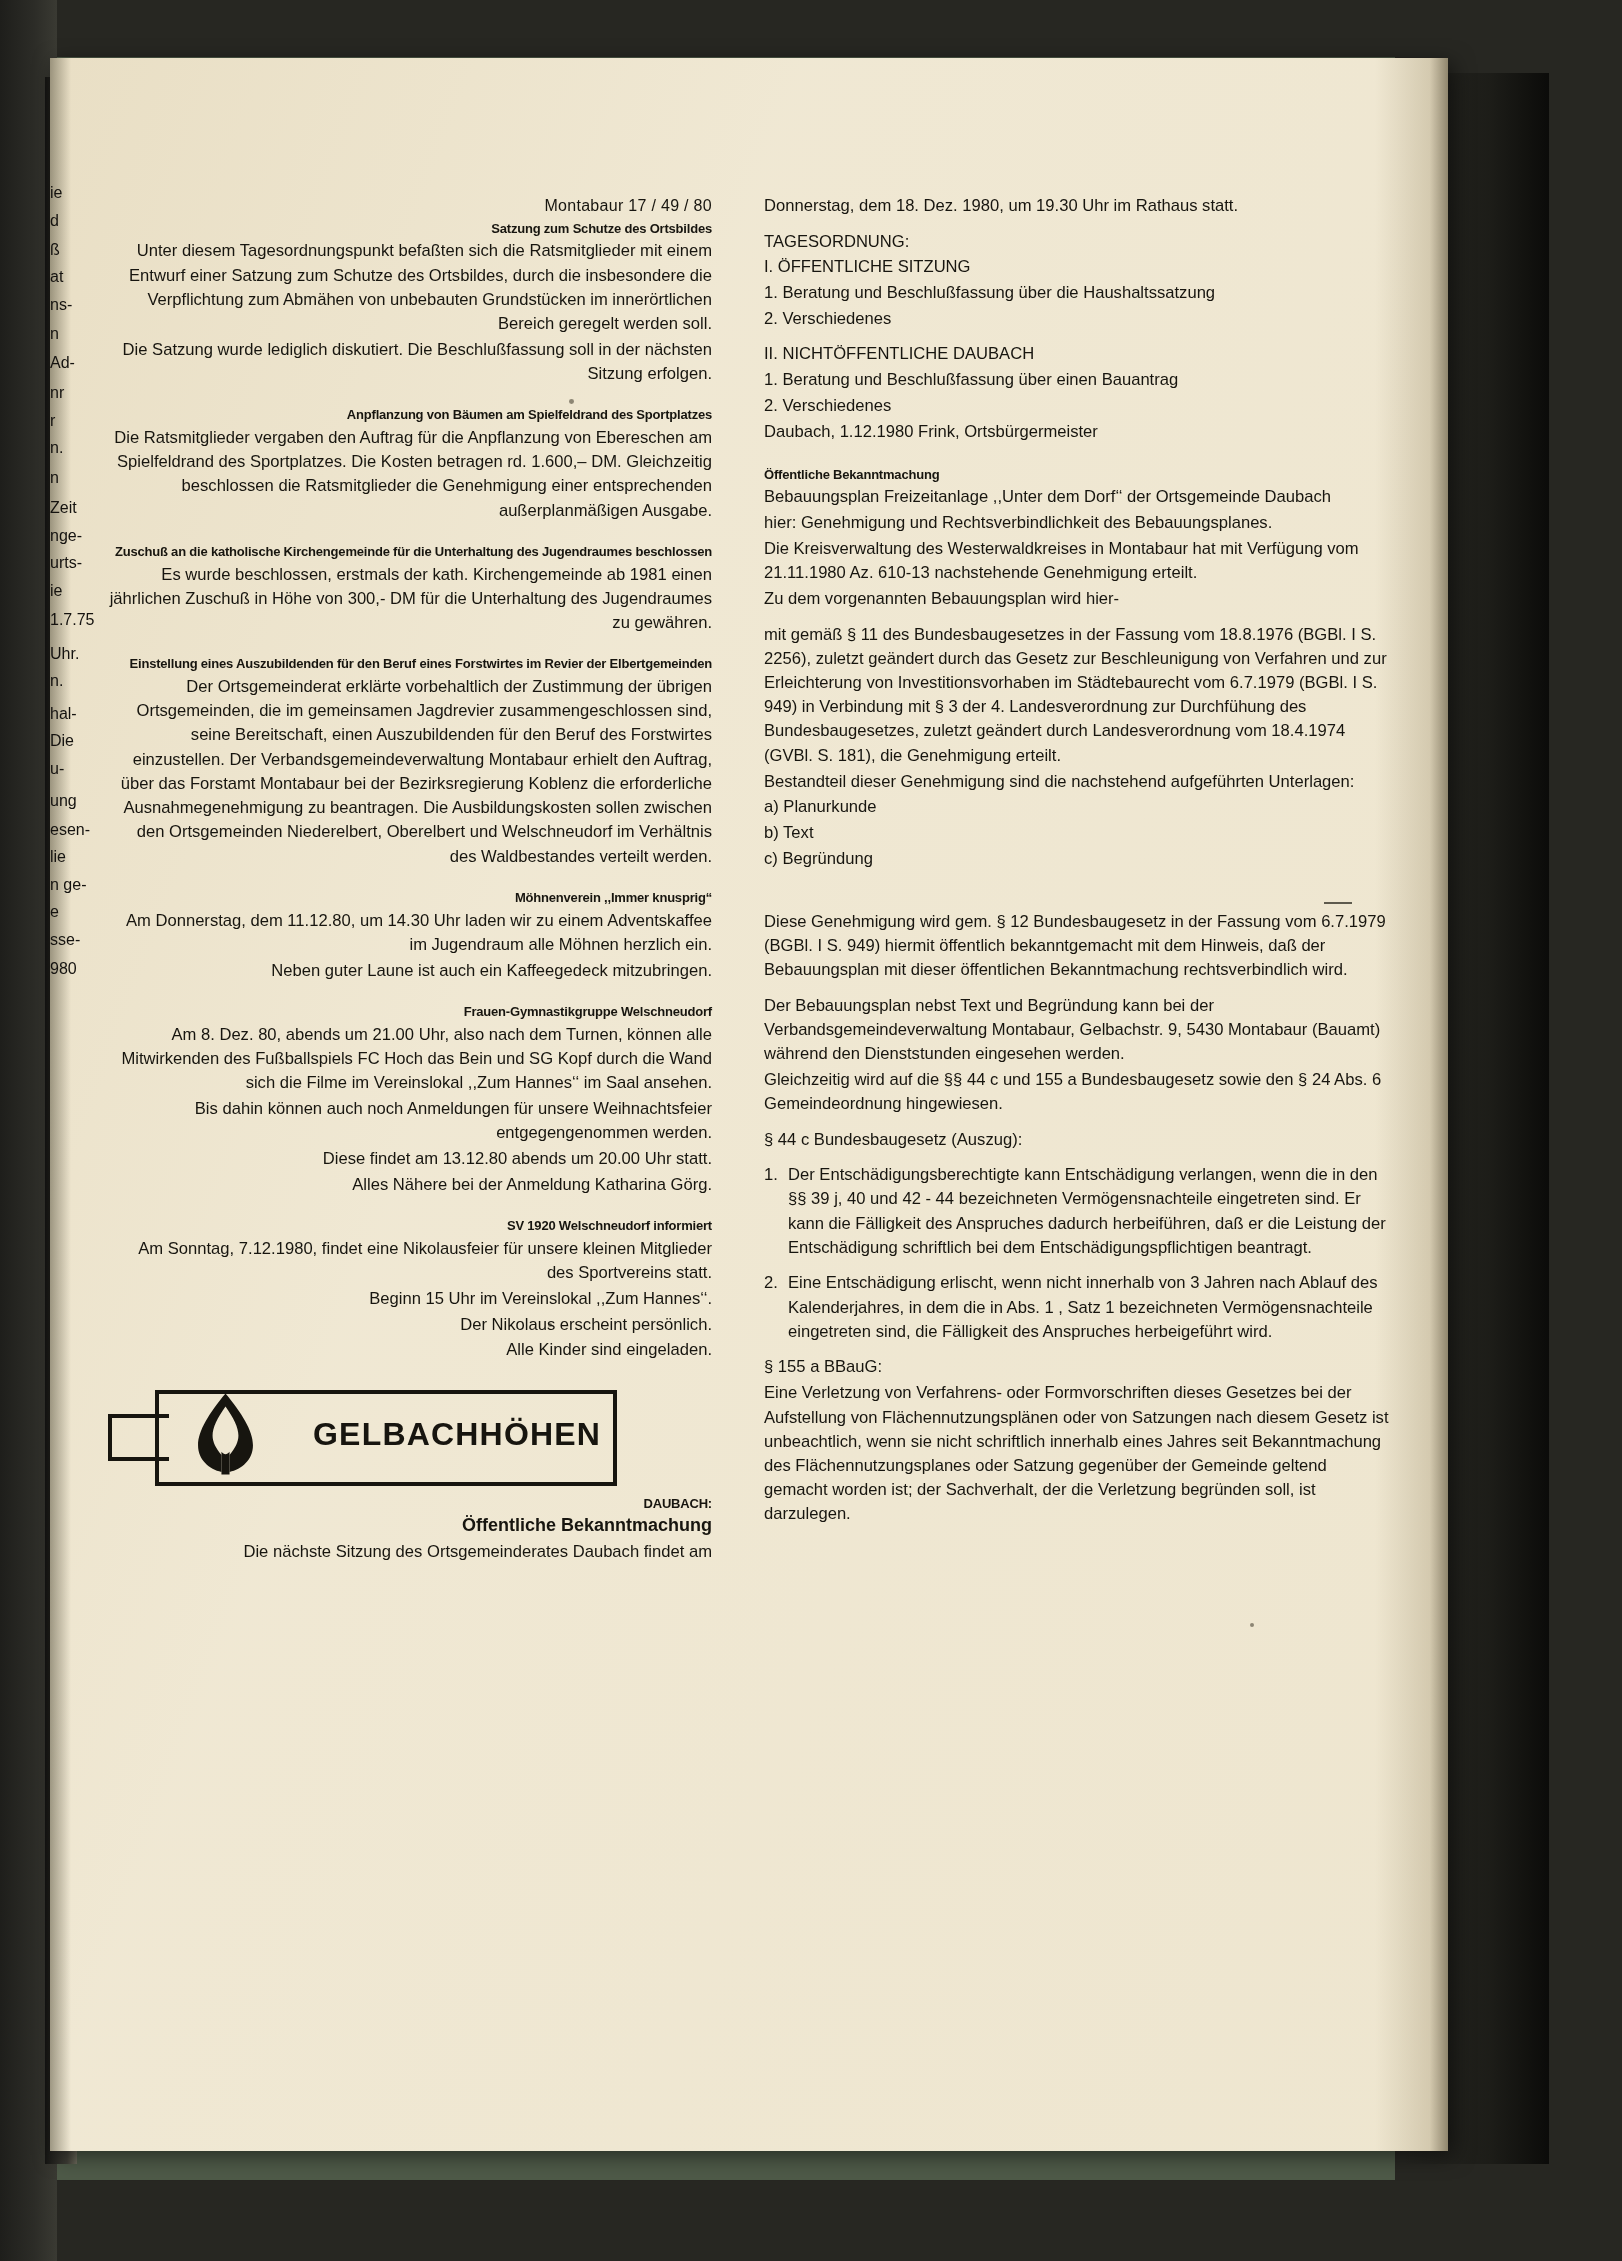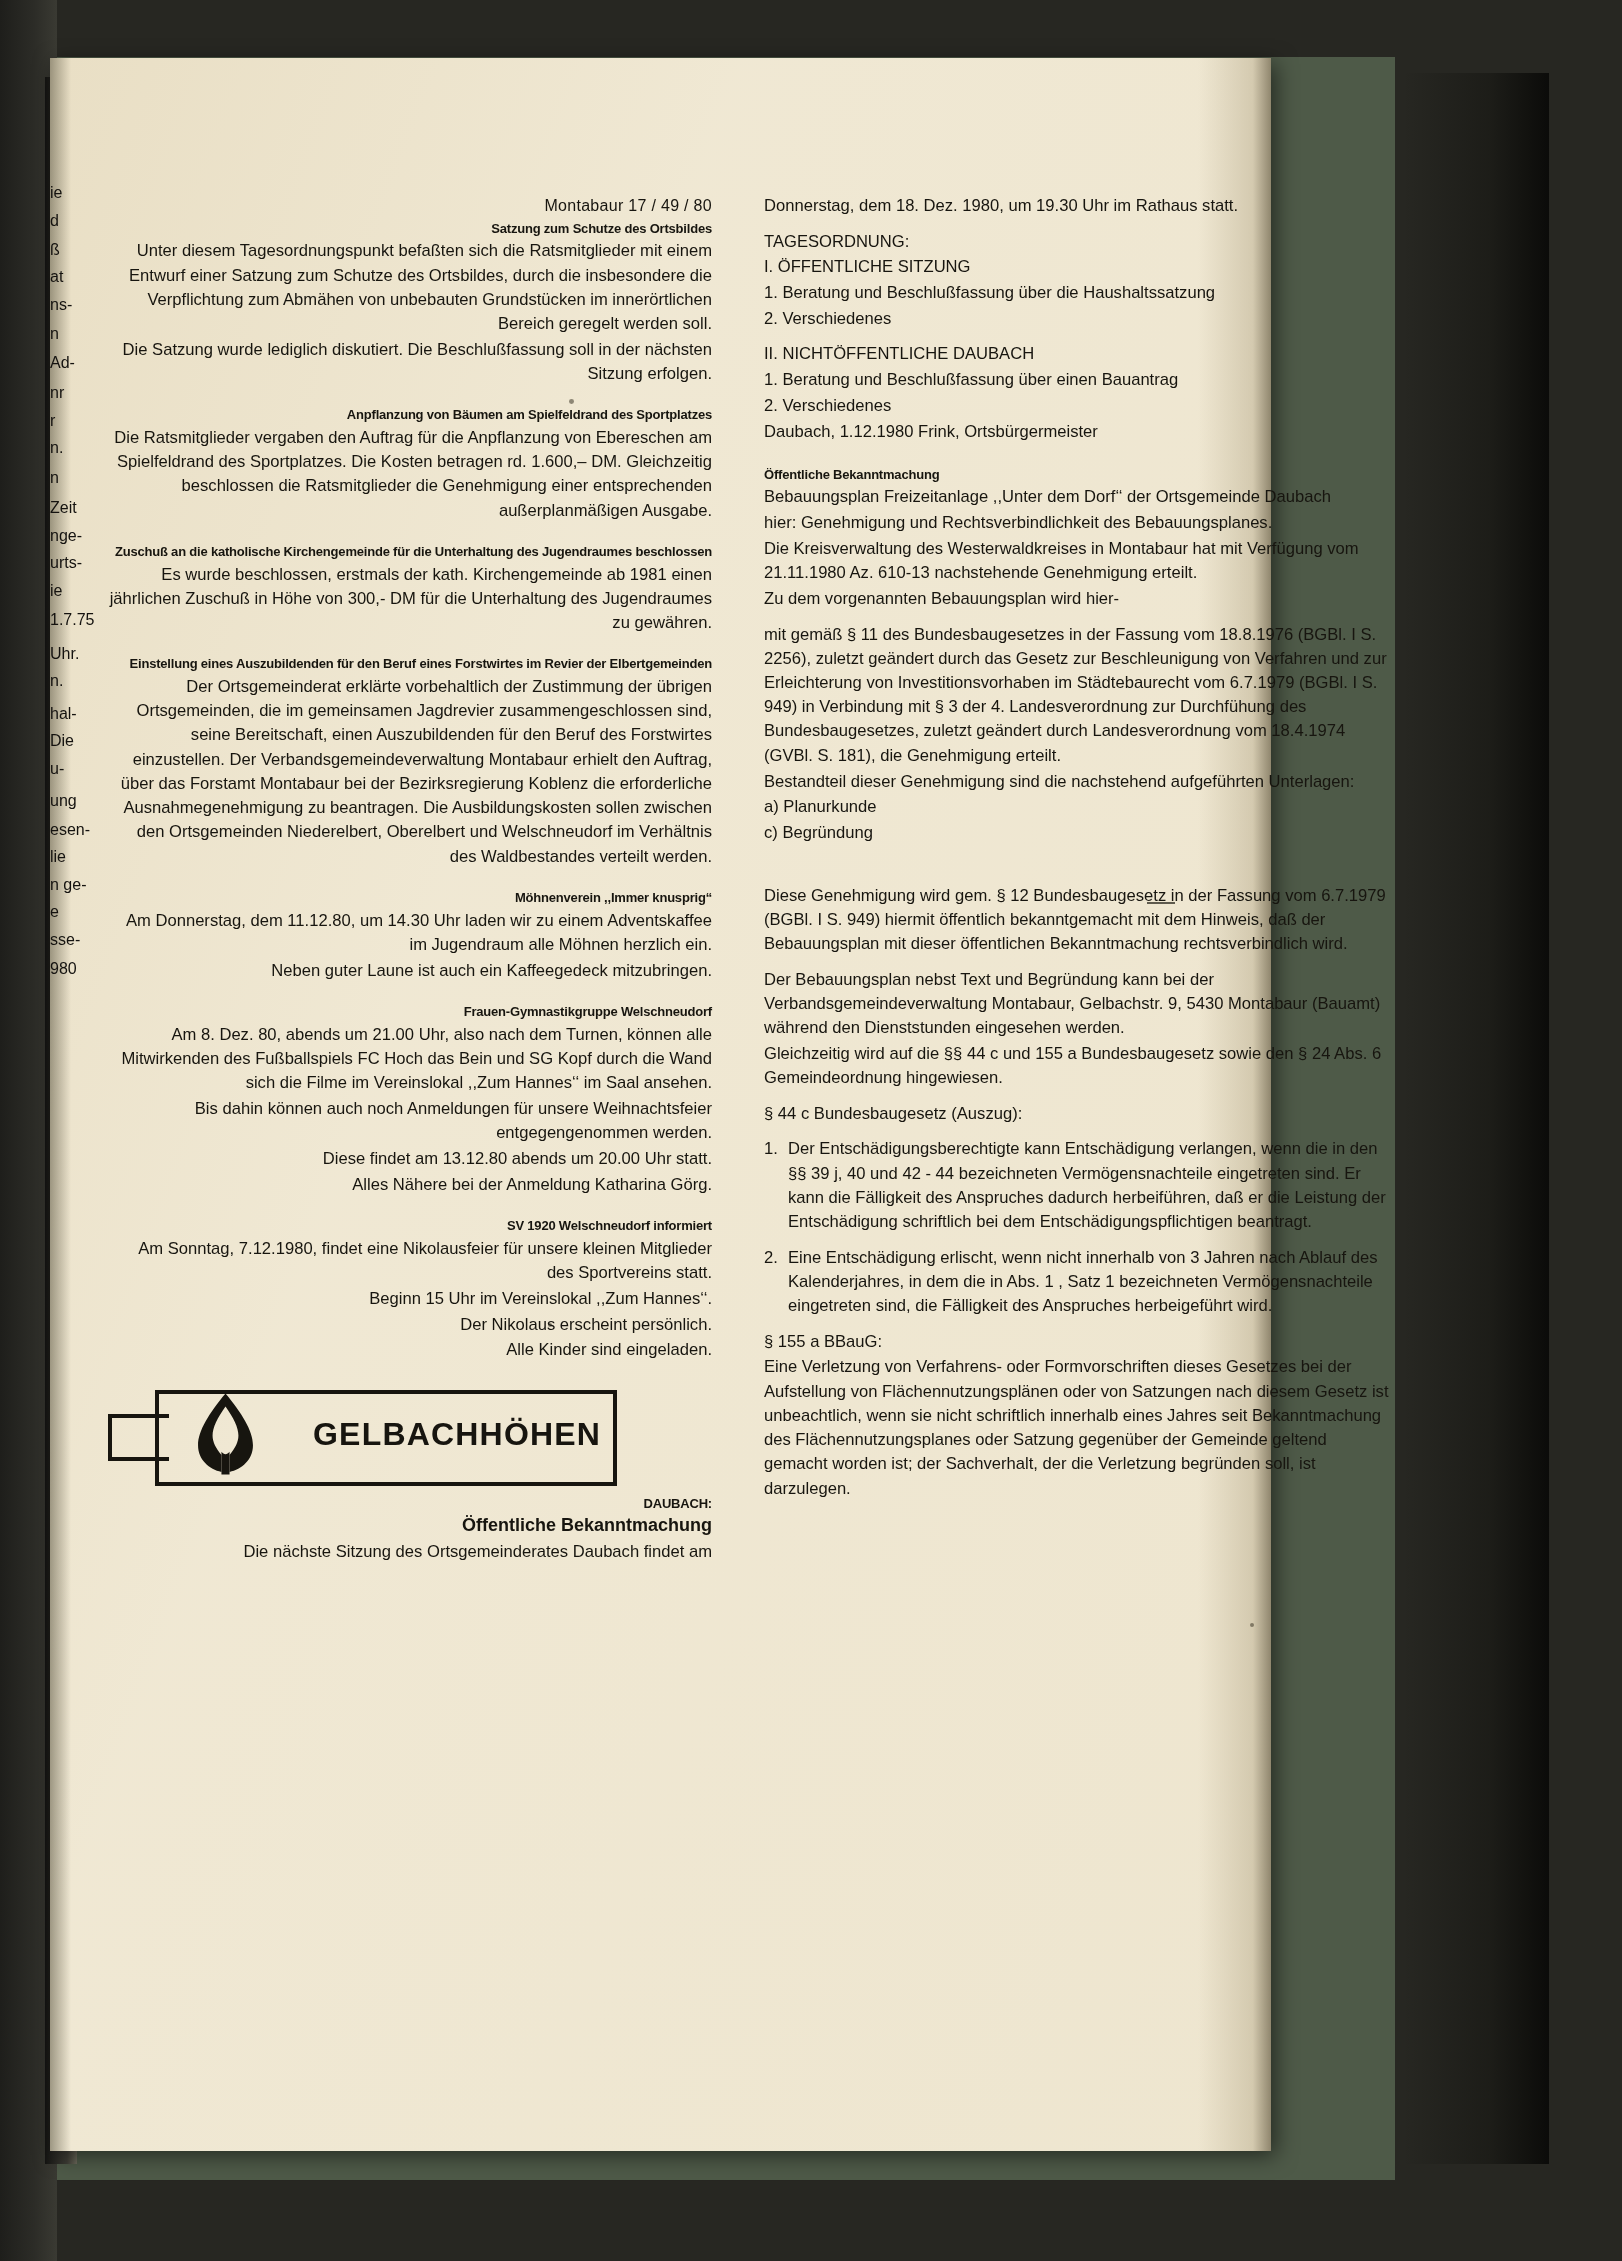--- a/index.html
+++ b/index.html
@@ -44,21 +44,21 @@
     right: 73px; top: 73px; bottom: 97px;
     width: 146px;
     background: linear-gradient(90deg, rgba(0,0,0,0.0) 0%, rgba(20,20,16,0.55) 60%, rgba(10,10,8,0.95) 100%);
   }
 
   
   .page {
     position: absolute;
     left: 50px;
     top: 58px;
-    width: 1221px;
+    width: 1398px;
     height: 2093px;
     background: #efe7d2;
     background-image:
       linear-gradient(110deg, rgba(228,216,186,0.55) 0%, rgba(243,236,216,0.2) 35%, rgba(236,227,202,0.35) 100%);
     box-shadow: 4.9px 4.9px 21px rgba(0,0,0,0.55);
   }
   .page-inner-fold {
     position: absolute;
     left: 0; top: 0; bottom: 0;
     width: 21px;
@@ -345,20 +345,21 @@
     <h2 class="head">Öffentliche Bekanntmachung</h2>
     <p class="para">Bebauungsplan Freizeitanlage ,,Unter dem Dorf‘‘ der Ortsgemeinde Daubach</p>
     <p class="para">hier: Genehmigung und Rechtsverbindlichkeit des Bebauungsplanes.</p>
     <p class="para">Die Kreisverwaltung des Westerwaldkreises in Montabaur hat mit Verfügung vom 21.11.1980 Az. 610-13 nachstehende Genehmigung erteilt.</p>
     <p class="para">Zu dem vorgenannten Bebauungsplan wird hier-</p>
 
     <div class="gap-s"></div>
     <p class="para">mit gemäß § 11 des Bundesbaugesetzes in der Fassung vom 18.8.1976 (BGBl. I S. 2256), zuletzt geändert durch das Gesetz zur Beschleunigung von Verfahren und zur Erleichterung von Investitionsvorhaben im Städtebaurecht vom 6.7.1979 (BGBl. I S. 949) in Verbindung mit § 3 der 4. Landesverordnung zur Durchfühung des Bundesbaugesetzes, zuletzt geändert durch Landesverordnung vom 18.4.1974 (GVBl. S. 181), die Genehmigung erteilt.</p>
     <p class="para">Bestandteil dieser Genehmigung sind die nachstehend aufgeführten Unterlagen:</p>
     <p class="para">a) Planurkunde</p>
+    <p class="para">b) Text</p>
     <p class="para">c) Begründung</p>
 
     <div class="gap-l"></div>
     <p class="para">Diese Genehmigung wird gem. § 12 Bundesbaugesetz in der Fassung vom 6.7.1979 (BGBl. I S. 949) hiermit öffentlich bekanntgemacht mit dem Hinweis, daß der Bebauungsplan mit dieser öffentlichen Bekanntmachung rechtsverbindlich wird.</p>
     <div class="gap-s"></div>
     <p class="para">Der Bebauungsplan nebst Text und Begründung kann bei der Verbandsgemeindeverwaltung Montabaur, Gelbachstr. 9, 5430 Montabaur (Bauamt) während den Dienststunden eingesehen werden.</p>
     <p class="para">Gleichzeitig wird auf die §§ 44 c und 155 a Bundesbaugesetz sowie den § 24 Abs. 6 Gemeindeordnung hingewiesen.</p>
 
     <div class="gap-s"></div>
     <p class="para">§ 44 c Bundesbaugesetz (Auszug):</p>

